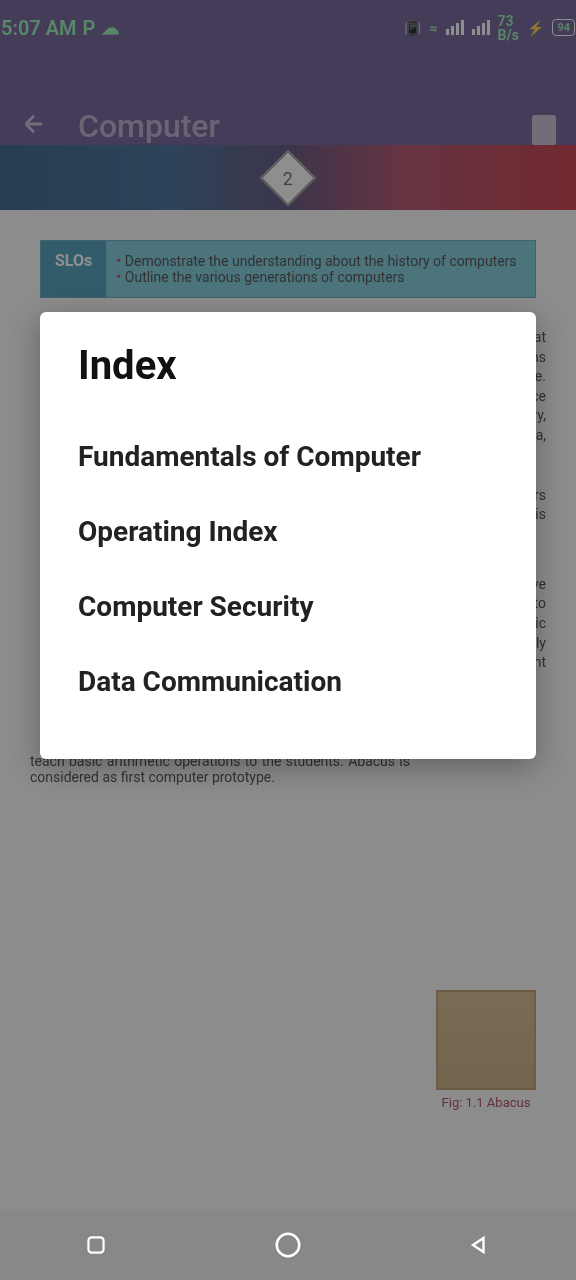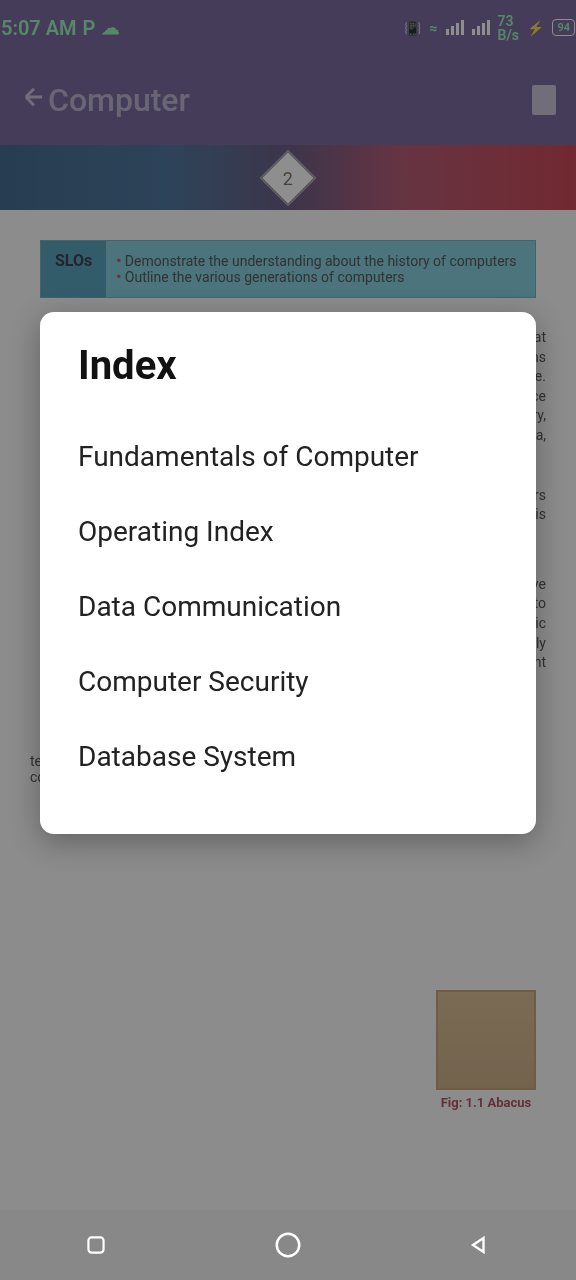--- a/index.html
+++ b/index.html
@@ -43,22 +43,23 @@
       gap: 2px;
     }
     .status-right .bar {
       width: 3px;
       background: white;
     }
     .app-header {
       background: #5d4a8c;
       height: 90px;
       display: flex;
-      align-items: center;
+      align-items: flex-end;
       padding: 0 20px;
+      gap: 30px;
     }
     .back-arrow {
       color: rgba(255,255,255,0.6);
       font-size: 28px;
     }
     .app-title {
       color: rgba(255,255,255,0.5);
       font-size: 32px;
       font-weight: 500;
       flex: 1;
@@ -100,21 +101,21 @@
       color: #555;
     }
     .slos-box {
       margin: 30px 40px 10px 40px;
       background: #6ac5d8;
       border: 1px solid #5aa0b0;
       display: flex;
     }
     .slos-label {
       background: #3590b0;
-      color: #0f172a;
+      color: #ffffff;
       padding: 10px 14px;
       font-weight: bold;
       font-size: 16px;
     }
     .slos-content {
       padding: 12px 10px;
       font-size: 14px;
       color: #333;
       flex: 1;
     }
@@ -143,50 +144,50 @@
       width: 100px;
       height: 100px;
       background: linear-gradient(#d4b080, #c4a070);
       margin: 0 auto;
       border: 2px solid #b89060;
     }
     .abacus-caption {
       color: #a03040;
       font-size: 13px;
       margin-top: 5px;
-      font-weight: bold;
     }
     .overlay {
       position: absolute;
       top: 0;
       left: 0;
       right: 0;
       bottom: 0;
       background: rgba(50,50,50,0.55);
       z-index: 10;
     }
     .modal {
       position: absolute;
       top: 312px;
       left: 40px;
       right: 40px;
       background: white;
-      border-radius: 14px;
+      border-radius: 6px;
       padding: 30px 38px 40px 38px;
       z-index: 20;
       box-shadow: 0 8px 30px rgba(0,0,0,0.3);
     }
     .modal-title {
       font-size: 40px;
       font-weight: 700;
       color: #111;
       margin-bottom: 30px;
     }
     .modal-list {
       list-style: none;
+      font-weight: bold;
     }
     .modal-list li {
       font-size: 28px;
       color: #222;
       padding: 21px 0;
       cursor: pointer;
     }
     .nav-bar {
       position: absolute;
       bottom: 0;
@@ -303,23 +304,22 @@
   </div>
 </div>
 
 <div class="overlay"></div>
 
 <div class="modal">
   <div class="modal-title">Index</div>
   <ul class="modal-list">
     <li>Fundamentals of Computer</li>
     <li>Operating Index</li>
+    <li>Computer Security</li>
     <li>Data Communication</li>
-    <li>Computer Security</li>
-    <li>Database System</li>
   </ul>
 </div>
 
 <div class="nav-bar">
   <div class="nav-icon">
     <svg width="26" height="26" viewBox="0 0 24 24" fill="none" stroke="white" stroke-width="2">
       <rect x="5" y="5" width="14" height="14" rx="3"></rect>
     </svg>
   </div>
   <div class="nav-icon">

